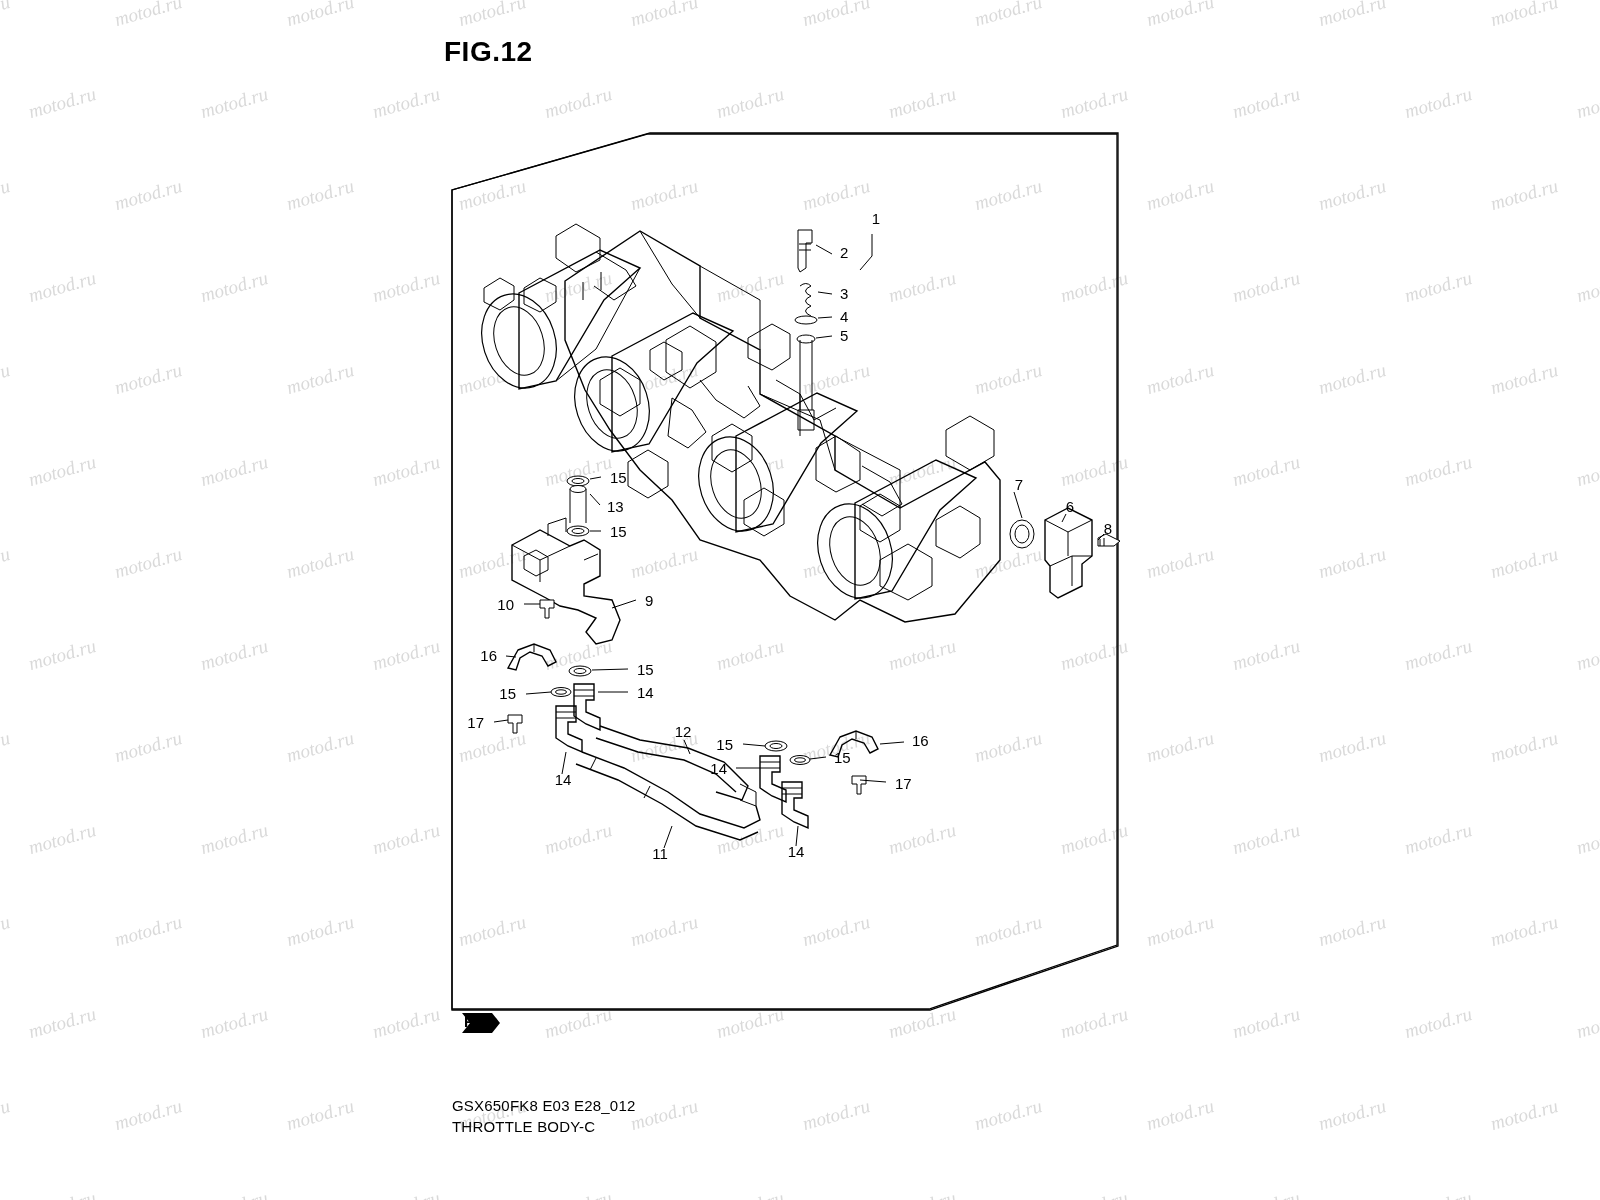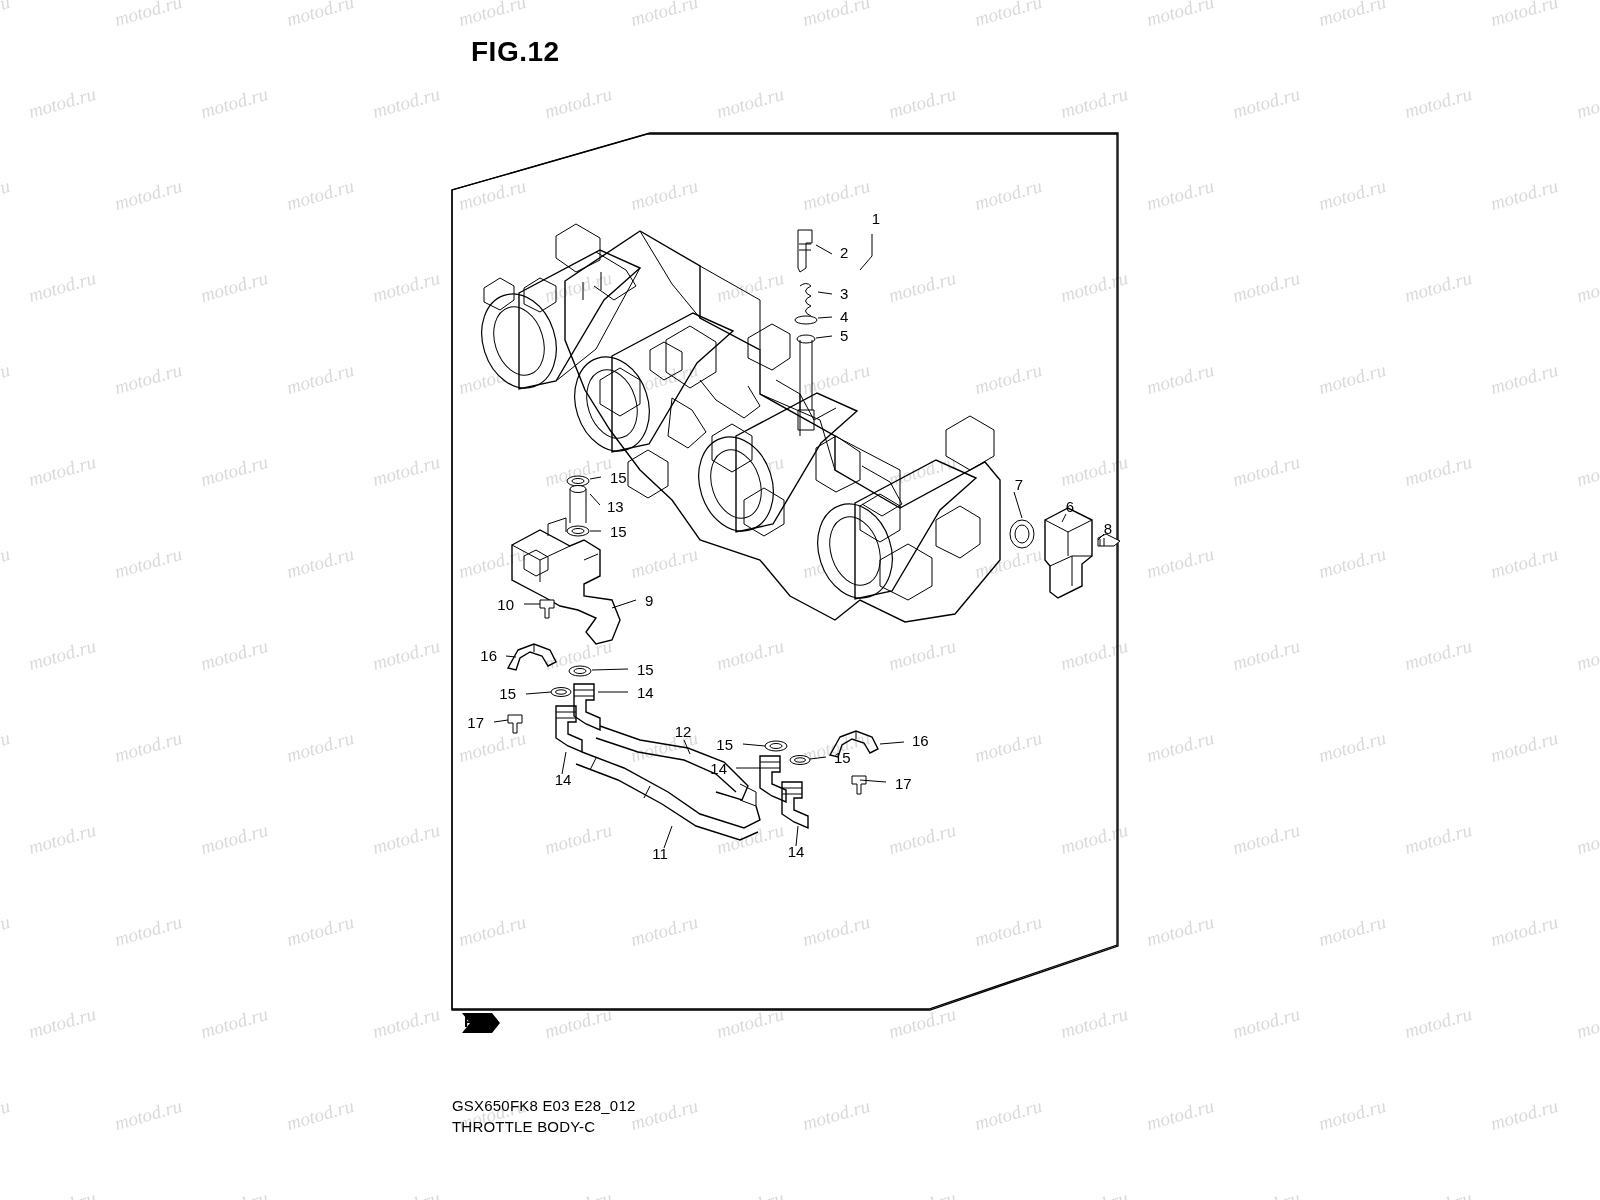--- a/index.html
+++ b/index.html
@@ -30,21 +30,21 @@
     font-size: 19px;
     white-space: nowrap;
     transform: rotate(-16deg);
     transform-origin: left top;
     opacity: 0.95;
     user-select: none;
   }
   
   #fig-title {
     position: absolute;
-    left: 471px;
+    left: 444px;
     top: 36px;
     font-size: 28px;
     font-weight: bold;
     letter-spacing: 0.5px;
     color: #000;
     z-index: 10;
   }
   
   #footer {
     position: absolute;

